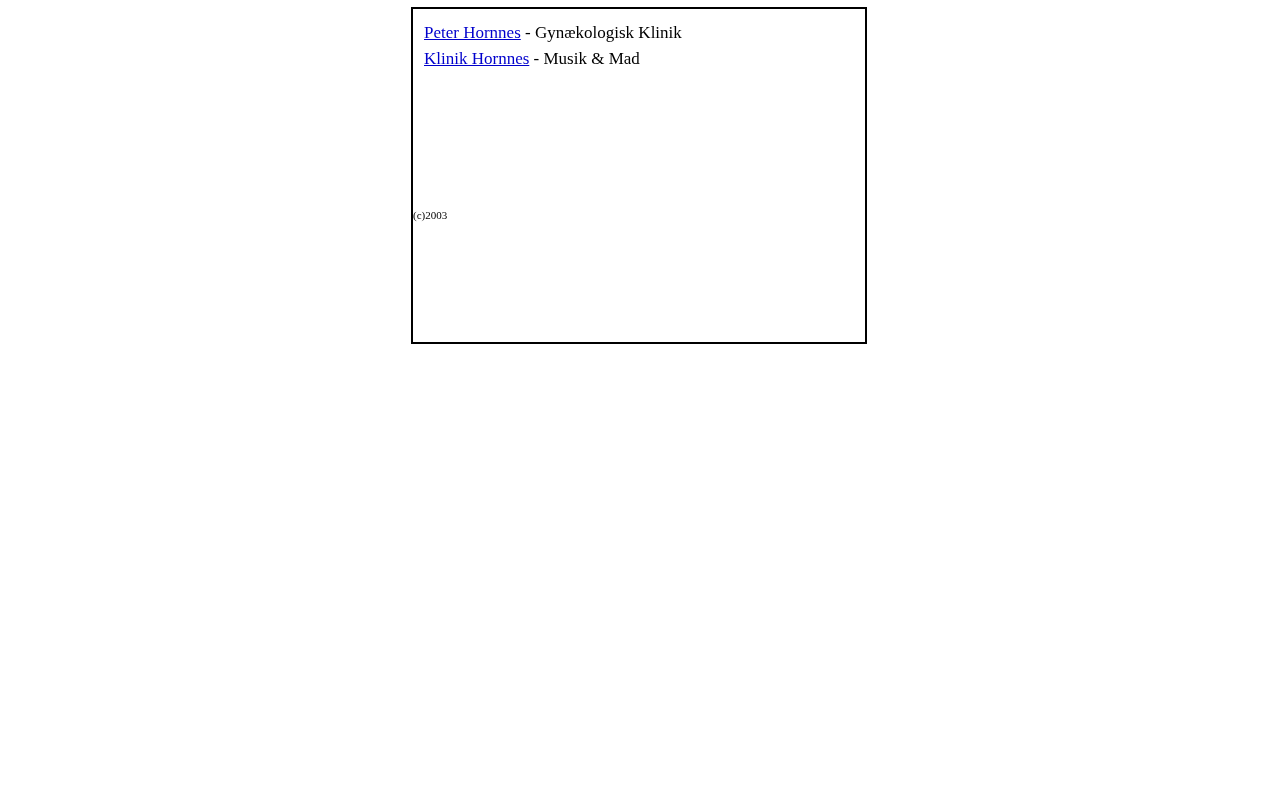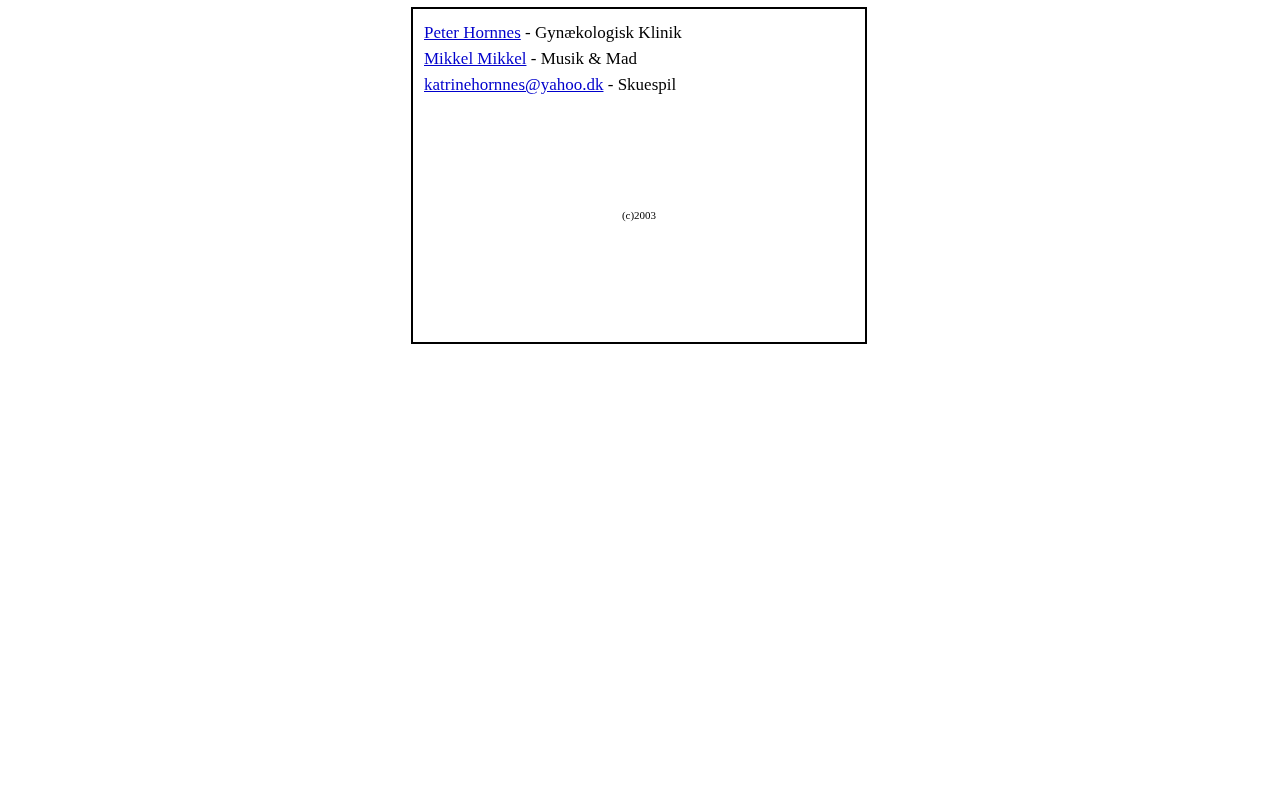--- a/index.html
+++ b/index.html
@@ -39,35 +39,31 @@
     text-decoration: underline;
   }
   .link-row .desc {
     color: #000000;
   }
   .copyright {
     position: absolute;
     left: 0;
     right: 0;
     top: 200px;
-    text-align: center;
     font-size: 11px;
     font-family: "Liberation Serif", serif;
     color: #000000;
   }
 </style>
 </head>
 <body>
 
 <div class="page-frame">
   <ul class="link-list">
     <li class="link-row">
       <a href="#">Peter Hornnes</a><span class="desc"> - Gynækologisk Klinik</span>
     </li>
     <li class="link-row">
-      <a href="#">Mikkel Mikkel</a><span class="desc"> - Musik &amp; Mad</span>
-    </li>
-    <li class="link-row">
-      <a href="#">katrinehornnes@yahoo.dk</a><span class="desc"> - Skuespil</span>
+      <a href="#">Klinik Hornnes</a><span class="desc"> - Musik &amp; Mad</span>
     </li>
   </ul>
   <div class="copyright">(c)2003</div>
 </div>
 
 </body></html>

